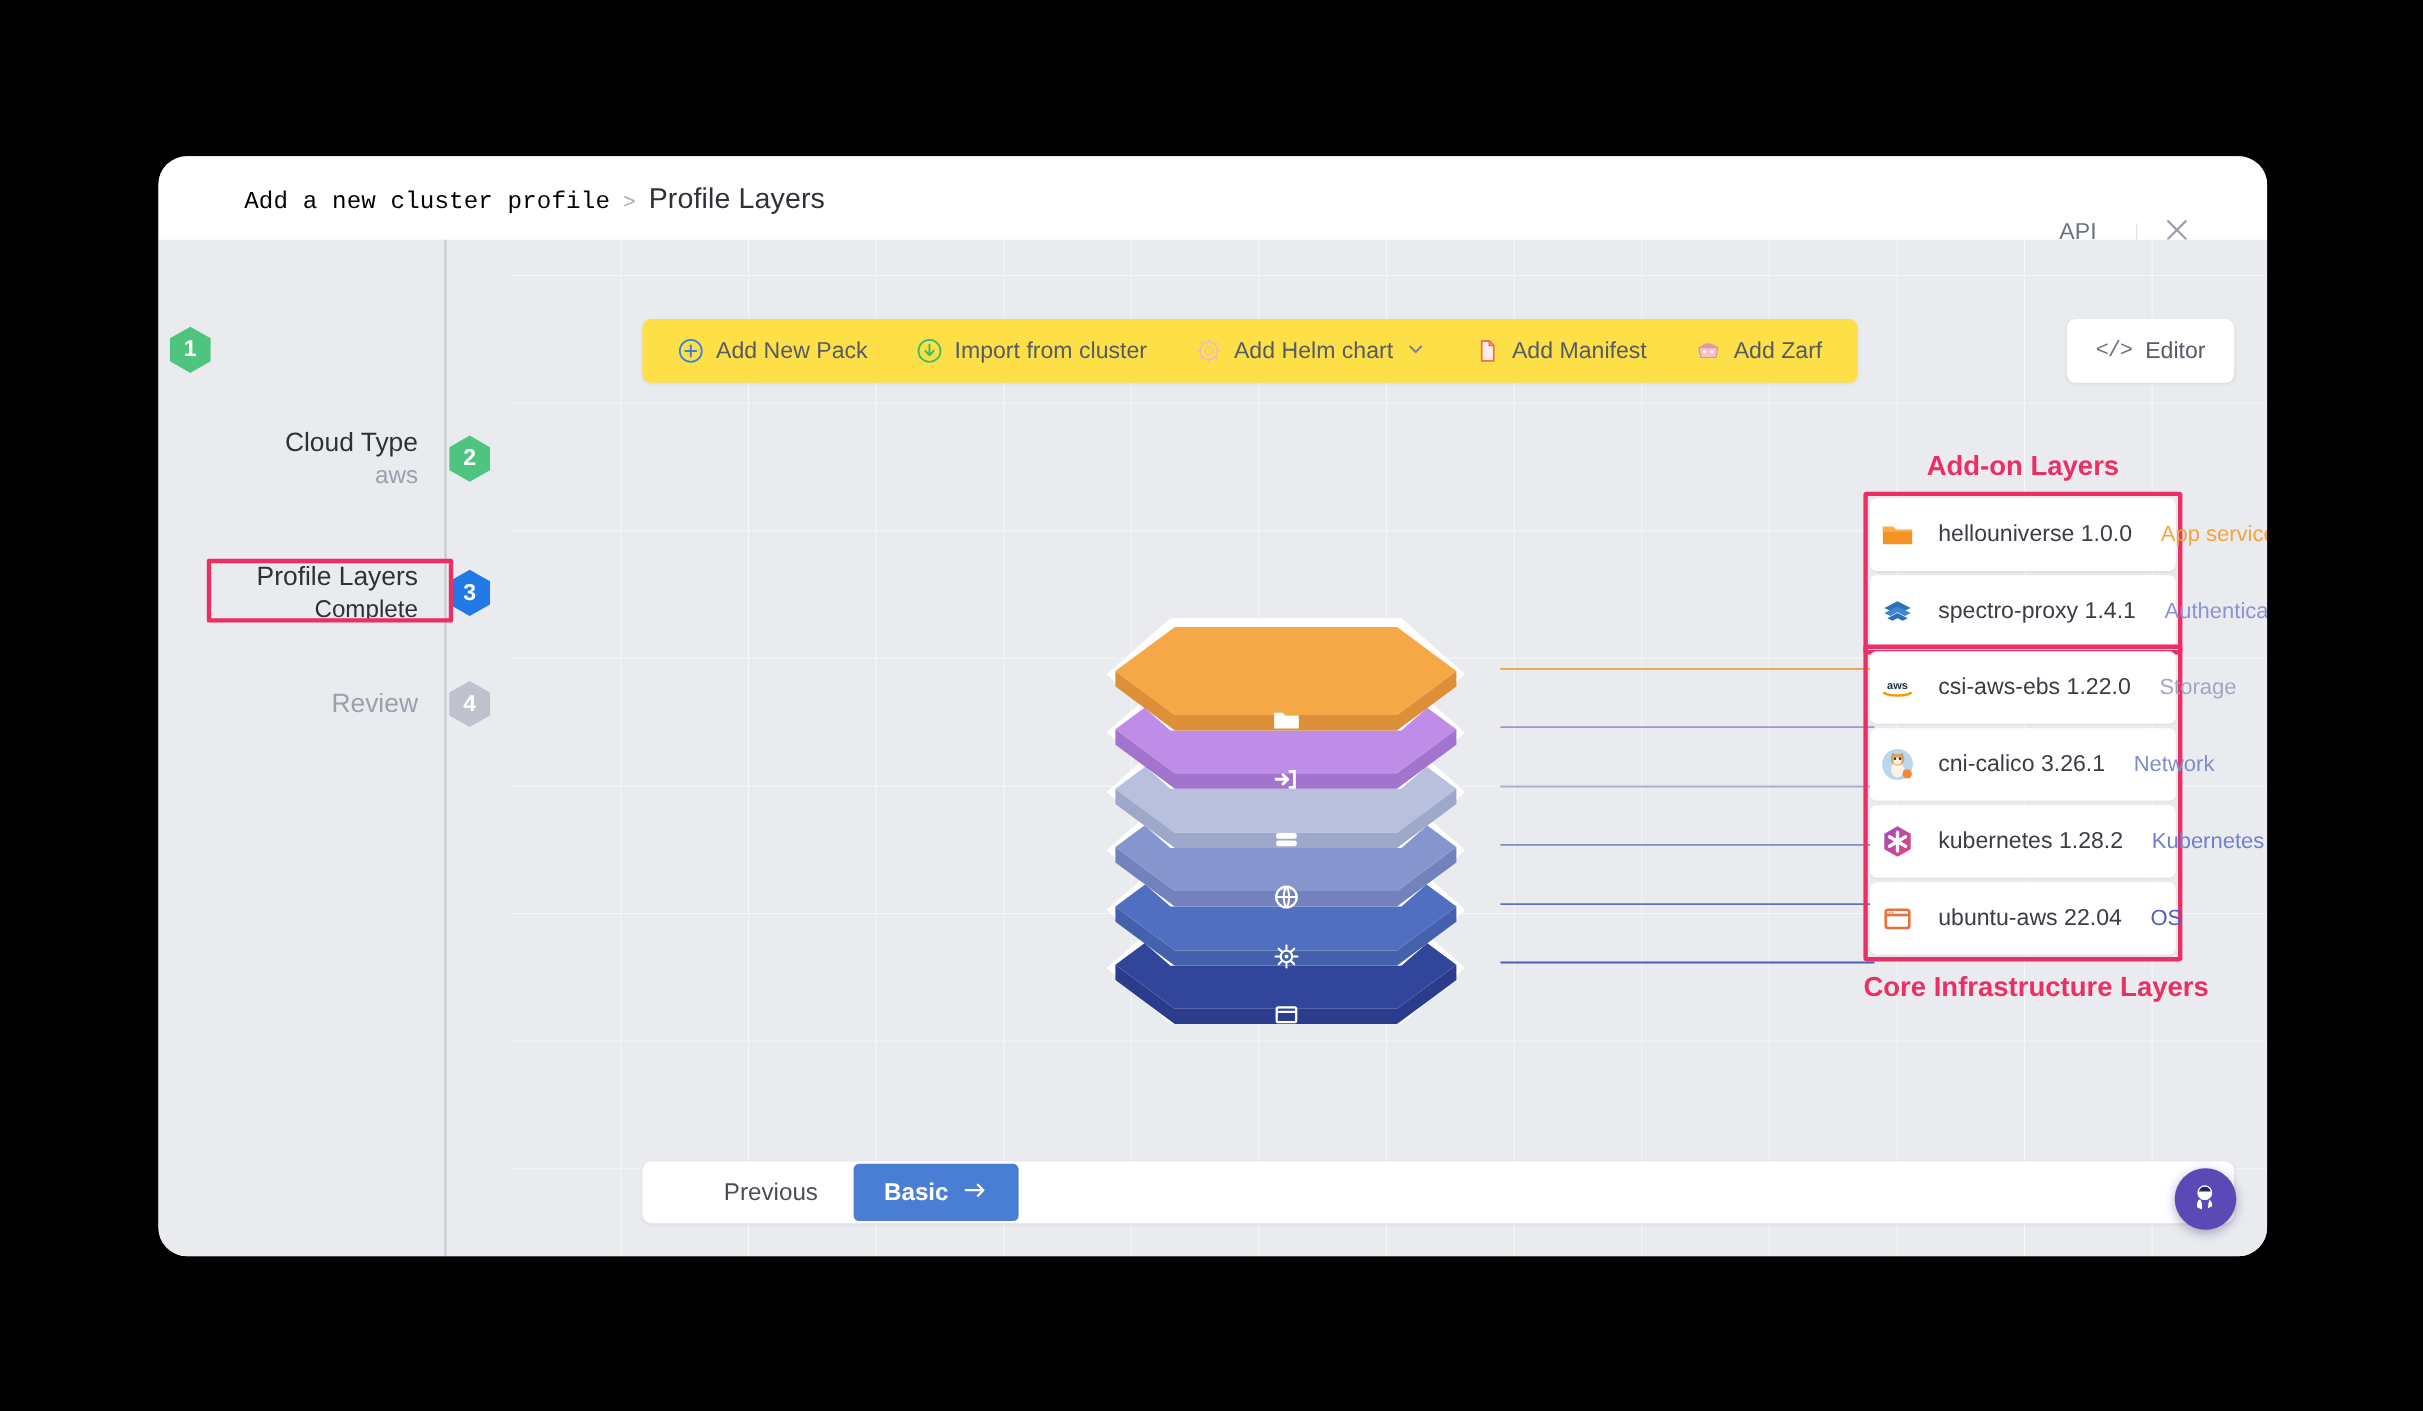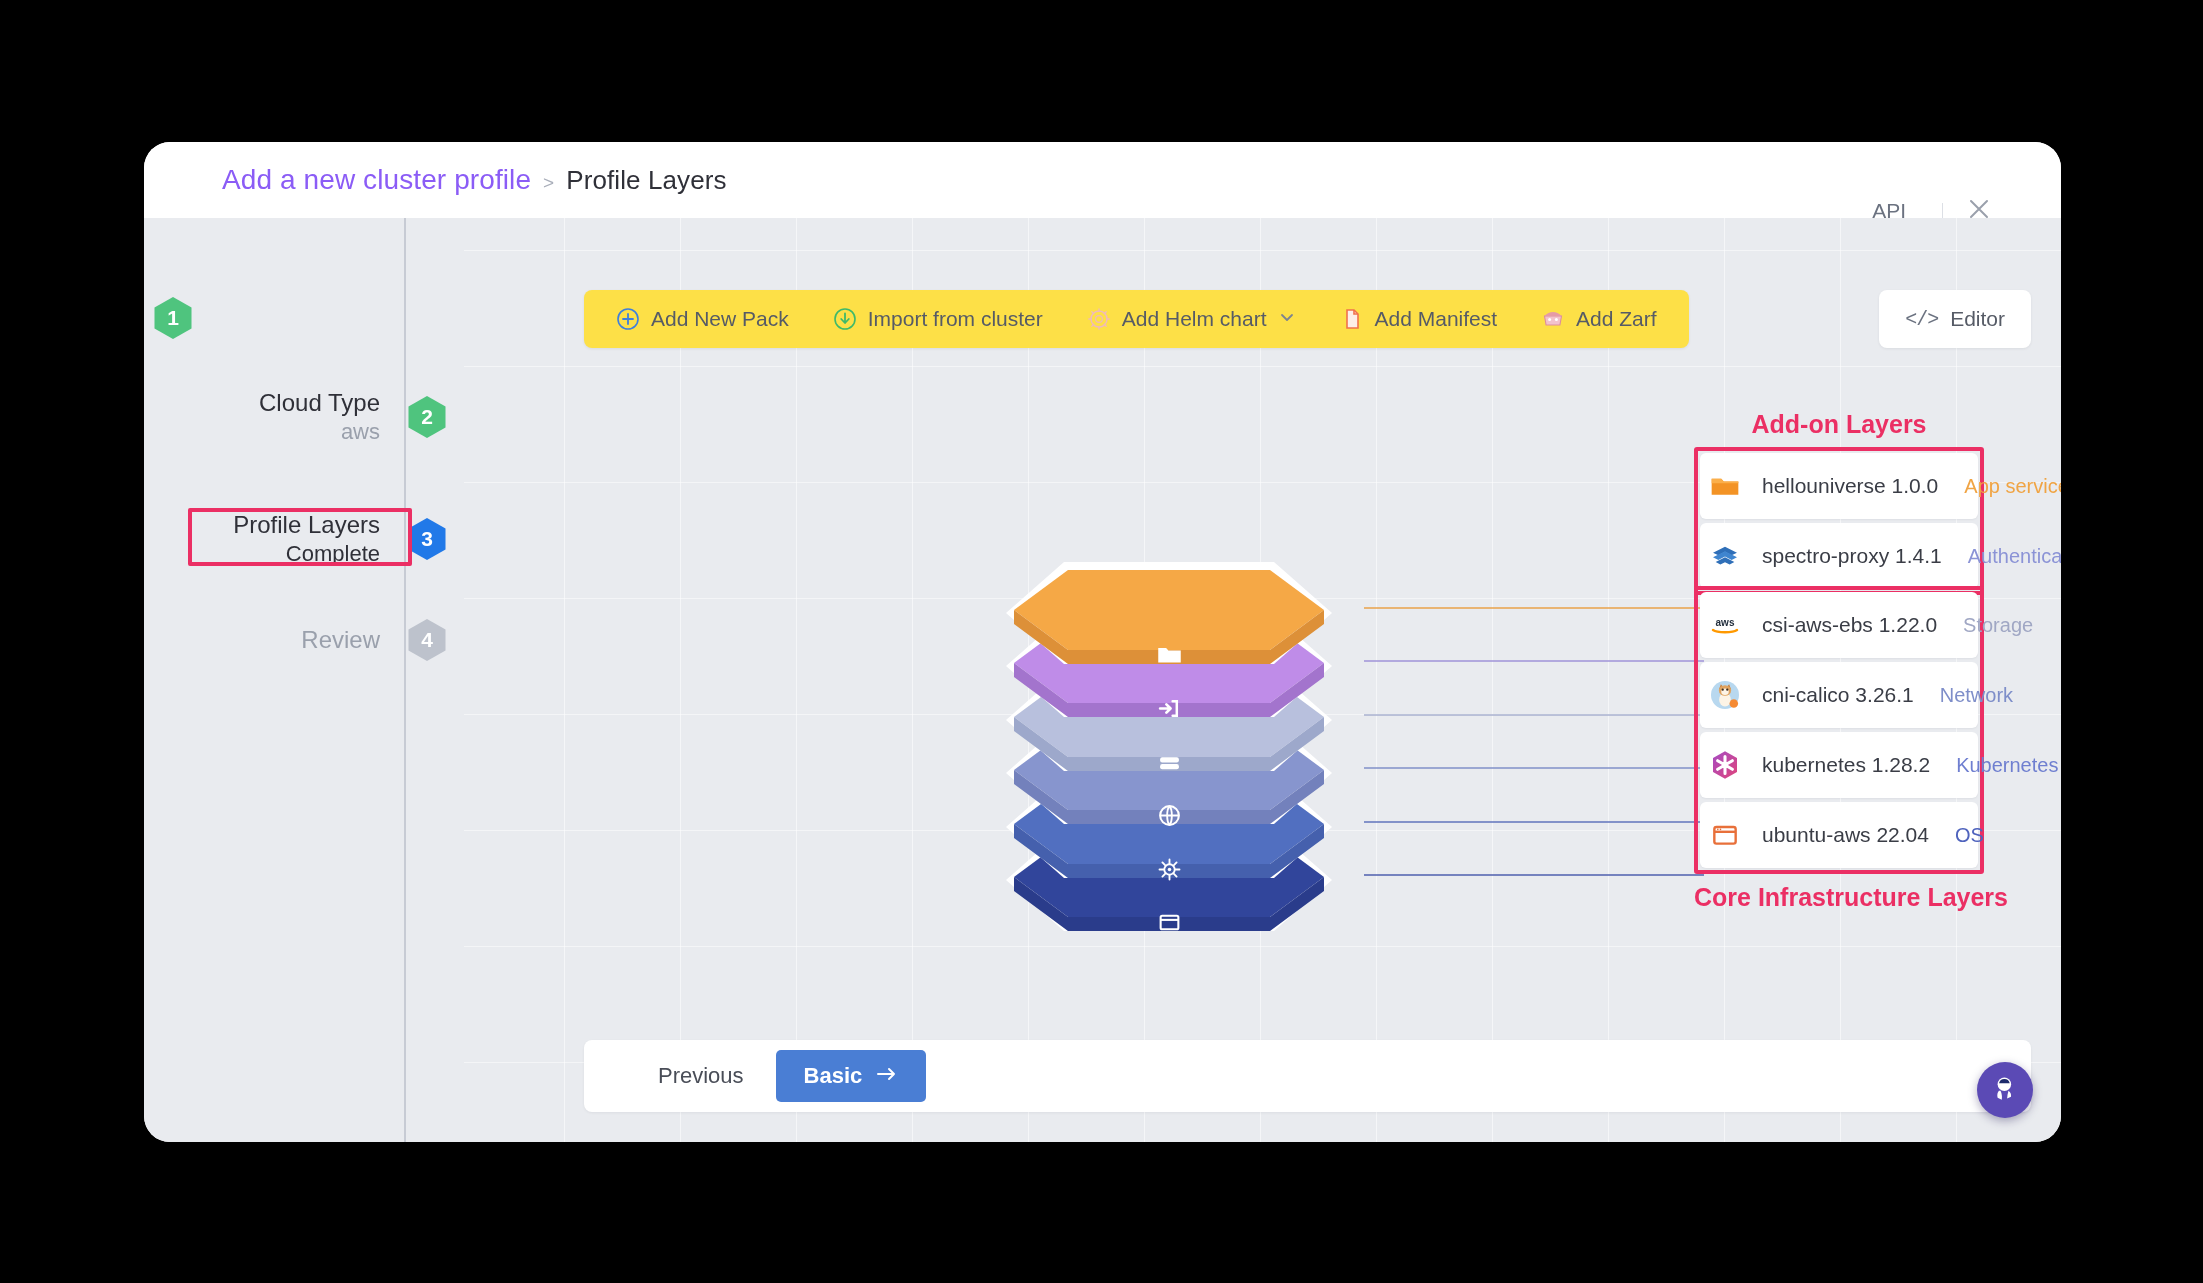--- a/index.html
+++ b/index.html
@@ -36,23 +36,24 @@
     align-items: center;
   }
   #breadcrumb {
     display: flex;
     align-items: baseline;
     gap: 12px;
     margin-left: 78px;
     white-space: nowrap;
   }
   .crumb-parent {
-    font-size: 28px;
-    color: #8b5cf6;
+    font-size: 22px;
+    color: #000000;
     letter-spacing: .1px;
+    font-family: Liberation Mono, monospace;
   }
   .crumb-sep { font-size: 19px; color: #a9aeba; }
   .crumb-current {
     font-size: 26px;
     color: #2f3038;
     letter-spacing: .1px;
   }
   #header-right {
     position: absolute;
     right: 60px;
@@ -304,21 +305,21 @@
     text-align: center;
     white-space: nowrap;
   }
 
   
   #footer {
     position: absolute;
     left: 120px;
     bottom: 30px;
     right: 30px;
-    height: 72px;
+    height: 56px;
     background: #ffffff;
     border-radius: 8px;
     display: flex;
     align-items: center;
     padding-left: 56px;
     gap: 14px;
     box-shadow: 0 1px 3px rgba(20,25,40,.06);
   }
   #previous-button {
     font-size: 22px;

